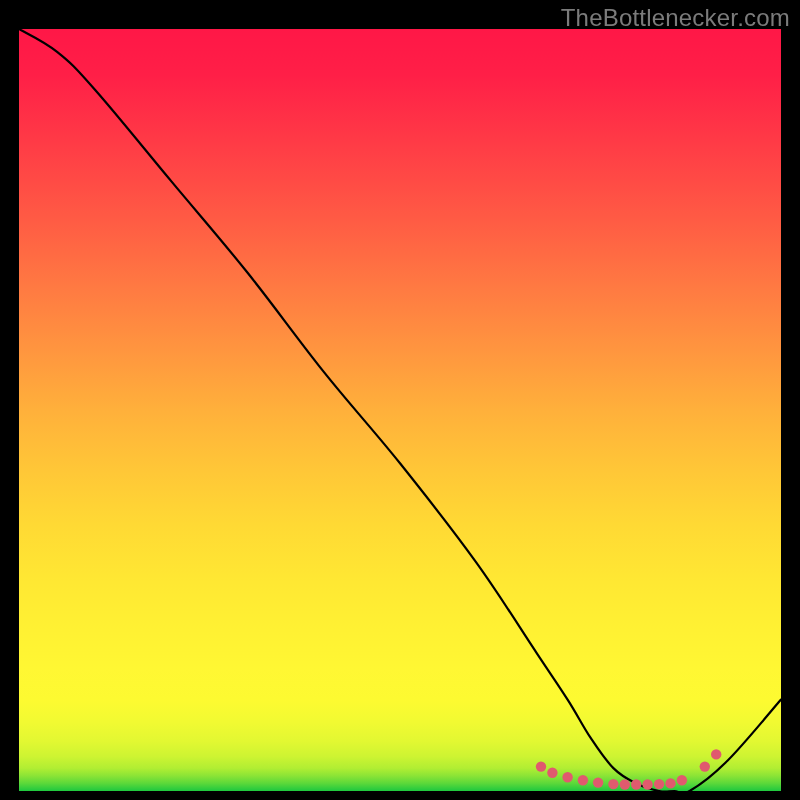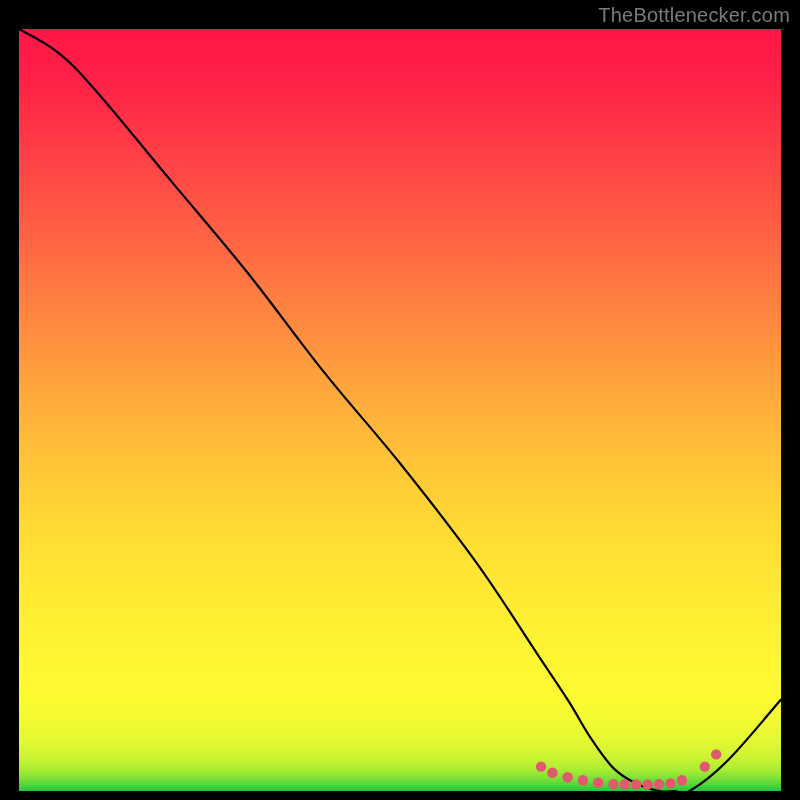--- a/index.html
+++ b/index.html
@@ -14,21 +14,21 @@
     position: relative;
     width: 800px;
     height: 800px;
     background: #000000;
   }
   .attribution {
     position: absolute;
     top: 4px;
     right: 10px;
     font-family: Arial, Helvetica, sans-serif;
-    font-size: 20px;
+    font-size: 24px;
     font-weight: 500;
     color: #7b7b7b;
     letter-spacing: 0.2px;
     text-align: center;
   }
   .plot {
     position: absolute;
     left: 19px;
     top: 29px;
     width: 762px;

